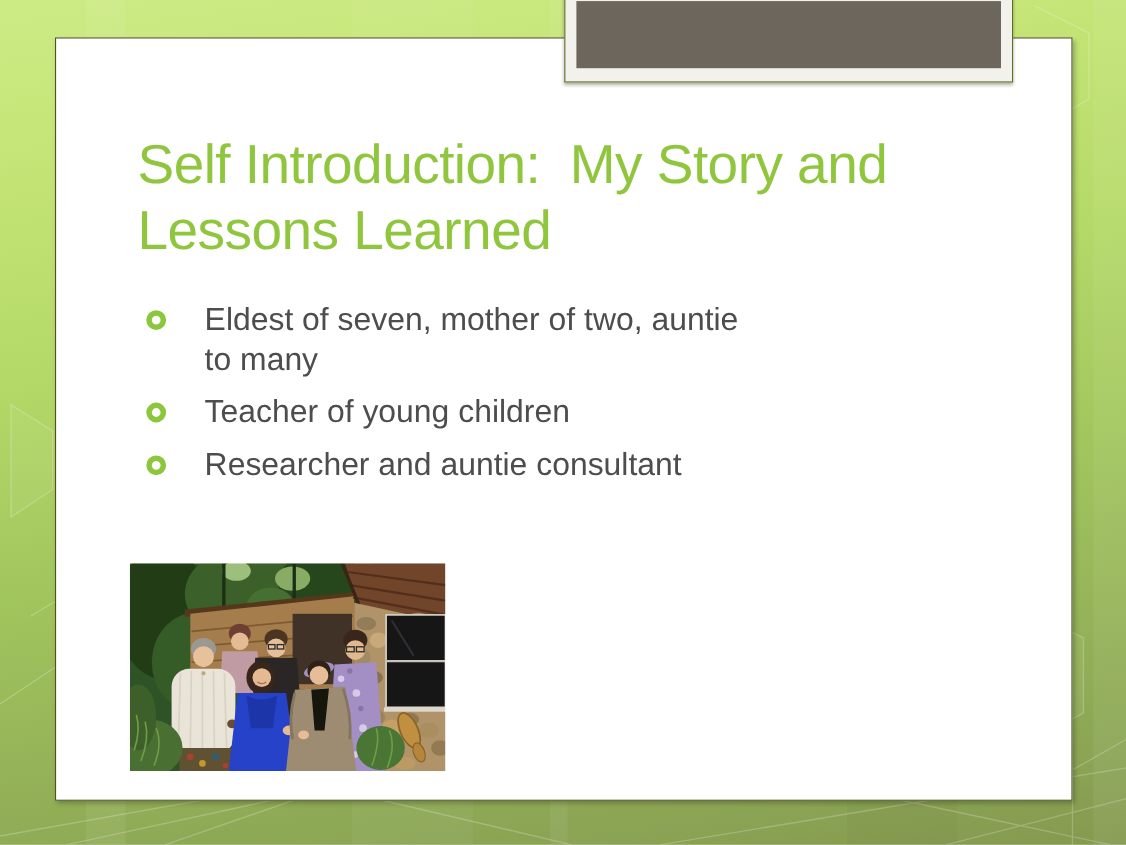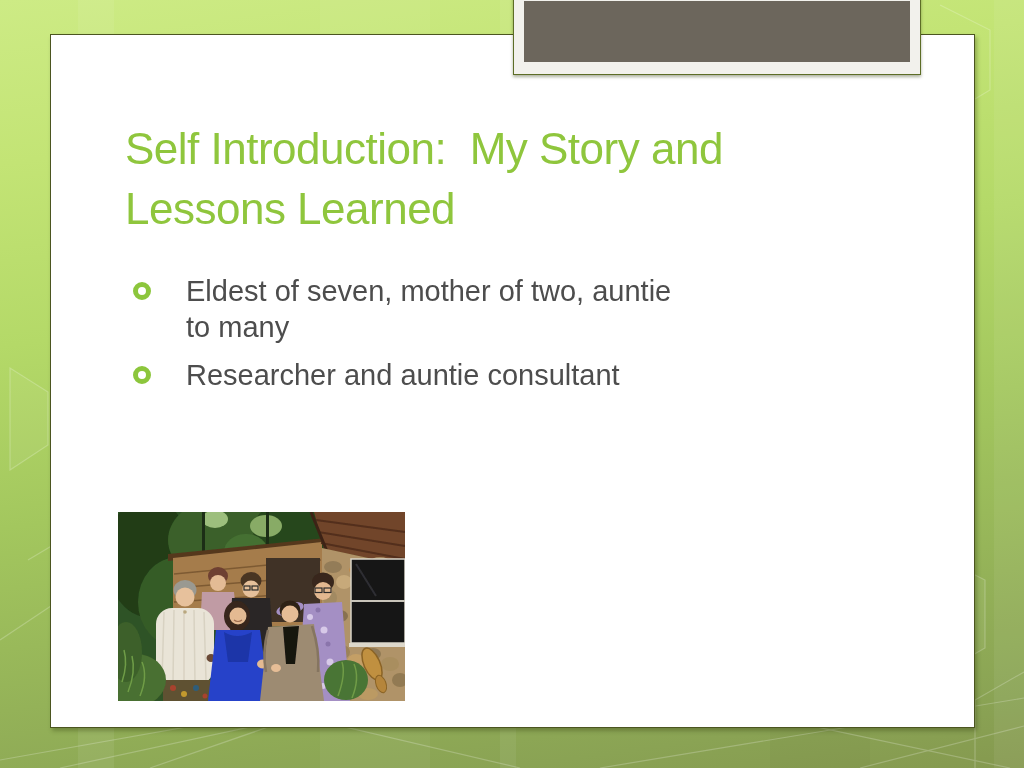--- a/index.html
+++ b/index.html
@@ -35,21 +35,21 @@
   }
   .top-box-inner {
     position: absolute;
     left: 10px; right: 10px; top: 12px; bottom: 12px;
     background: #6c665c;
   }
   .slide-title {
     position: absolute;
     left: 74px; top: 84px;
     width: 740px;
-    font-size: 44px;
+    font-size: 50px;
     line-height: 60px;
     letter-spacing: -0.5px;
     color: #8fc63d;
     white-space: pre-wrap;
   }
   .bullets {
     position: absolute;
     left: 82px; top: 238px;
     width: 560px;
   }
@@ -115,20 +115,24 @@
 
   <div class="slide-title">Self Introduction:  My Story and Lessons Learned</div>
 
   <div class="bullets">
     <div class="bullet-item">
       <span class="bullet-dot"></span>
       <span class="bullet-text">Eldest of seven, mother of two, auntie to many</span>
     </div>
     <div class="bullet-item">
       <span class="bullet-dot"></span>
+      <span class="bullet-text">Teacher of young children</span>
+    </div>
+    <div class="bullet-item">
+      <span class="bullet-dot"></span>
       <span class="bullet-text">Researcher and auntie consultant</span>
     </div>
   </div>
 
   <figure class="photo" role="img" aria-label="Group photo of six women standing together outdoors in front of a wooden cabin, stone wall and dark window, surrounded by green foliage">
     <svg width="287" height="189" viewBox="0 0 287 189" xmlns="http://www.w3.org/2000/svg">
       <defs>
         <filter id="soft">
             <feGaussianBlur stdDeviation="0.6"></feGaussianBlur>
           </filter>

